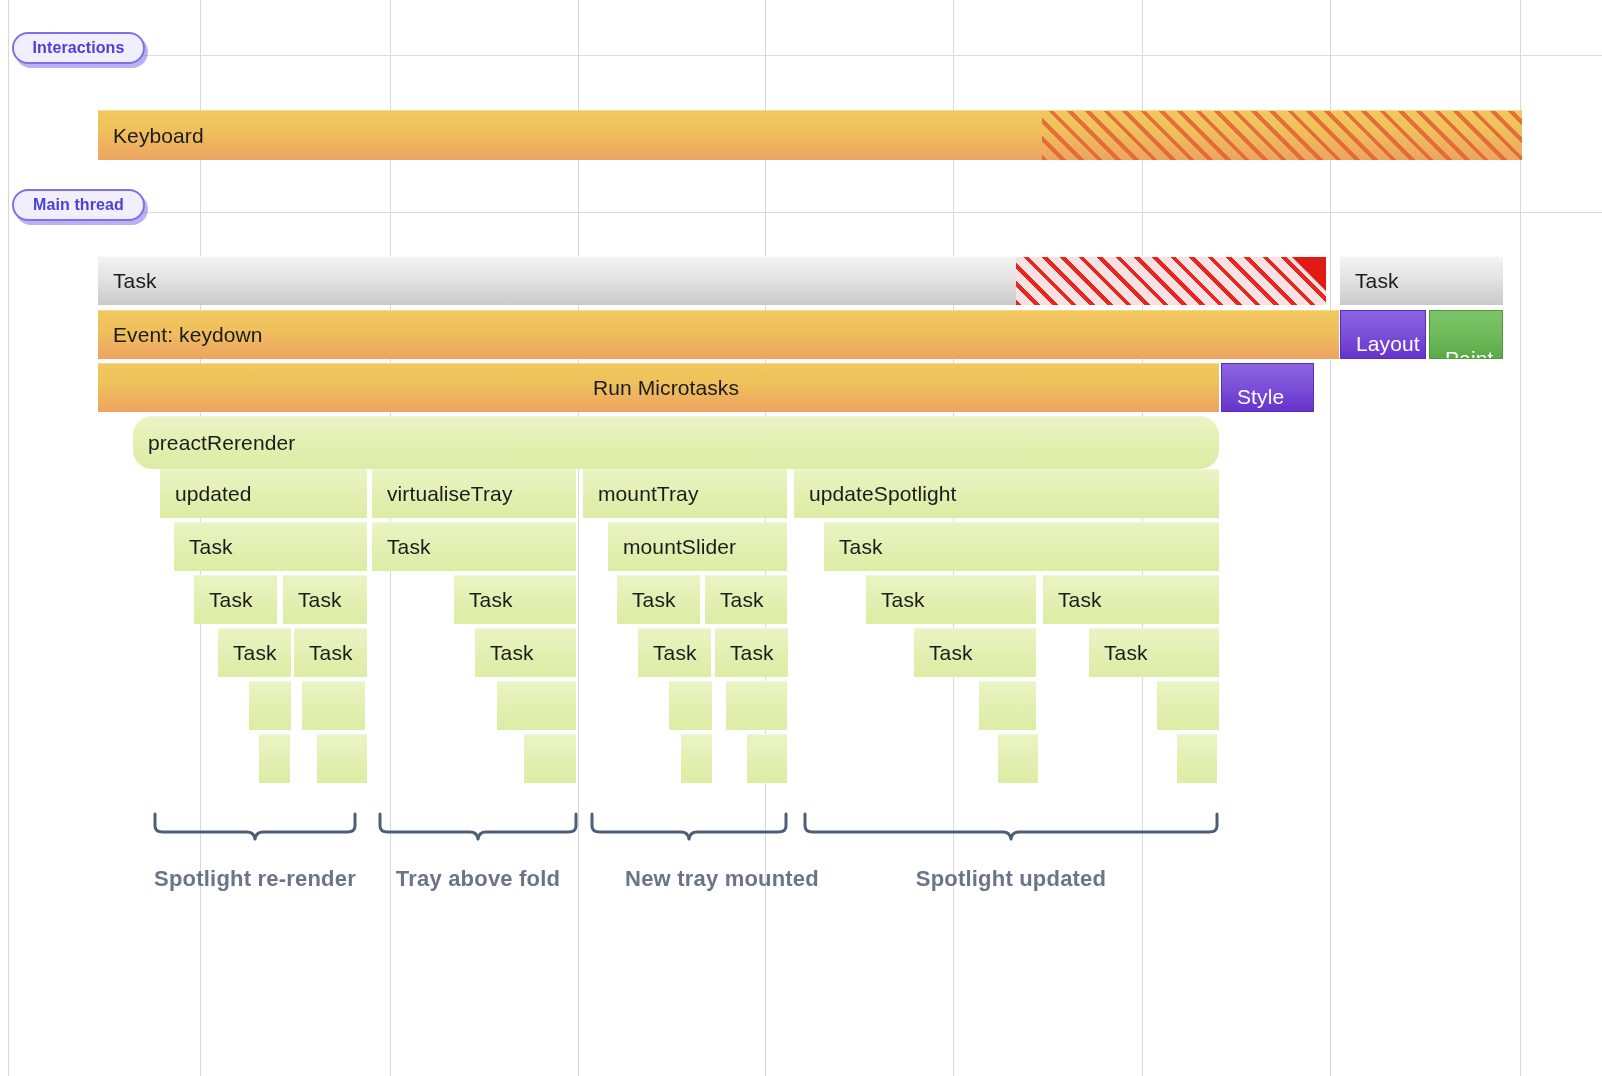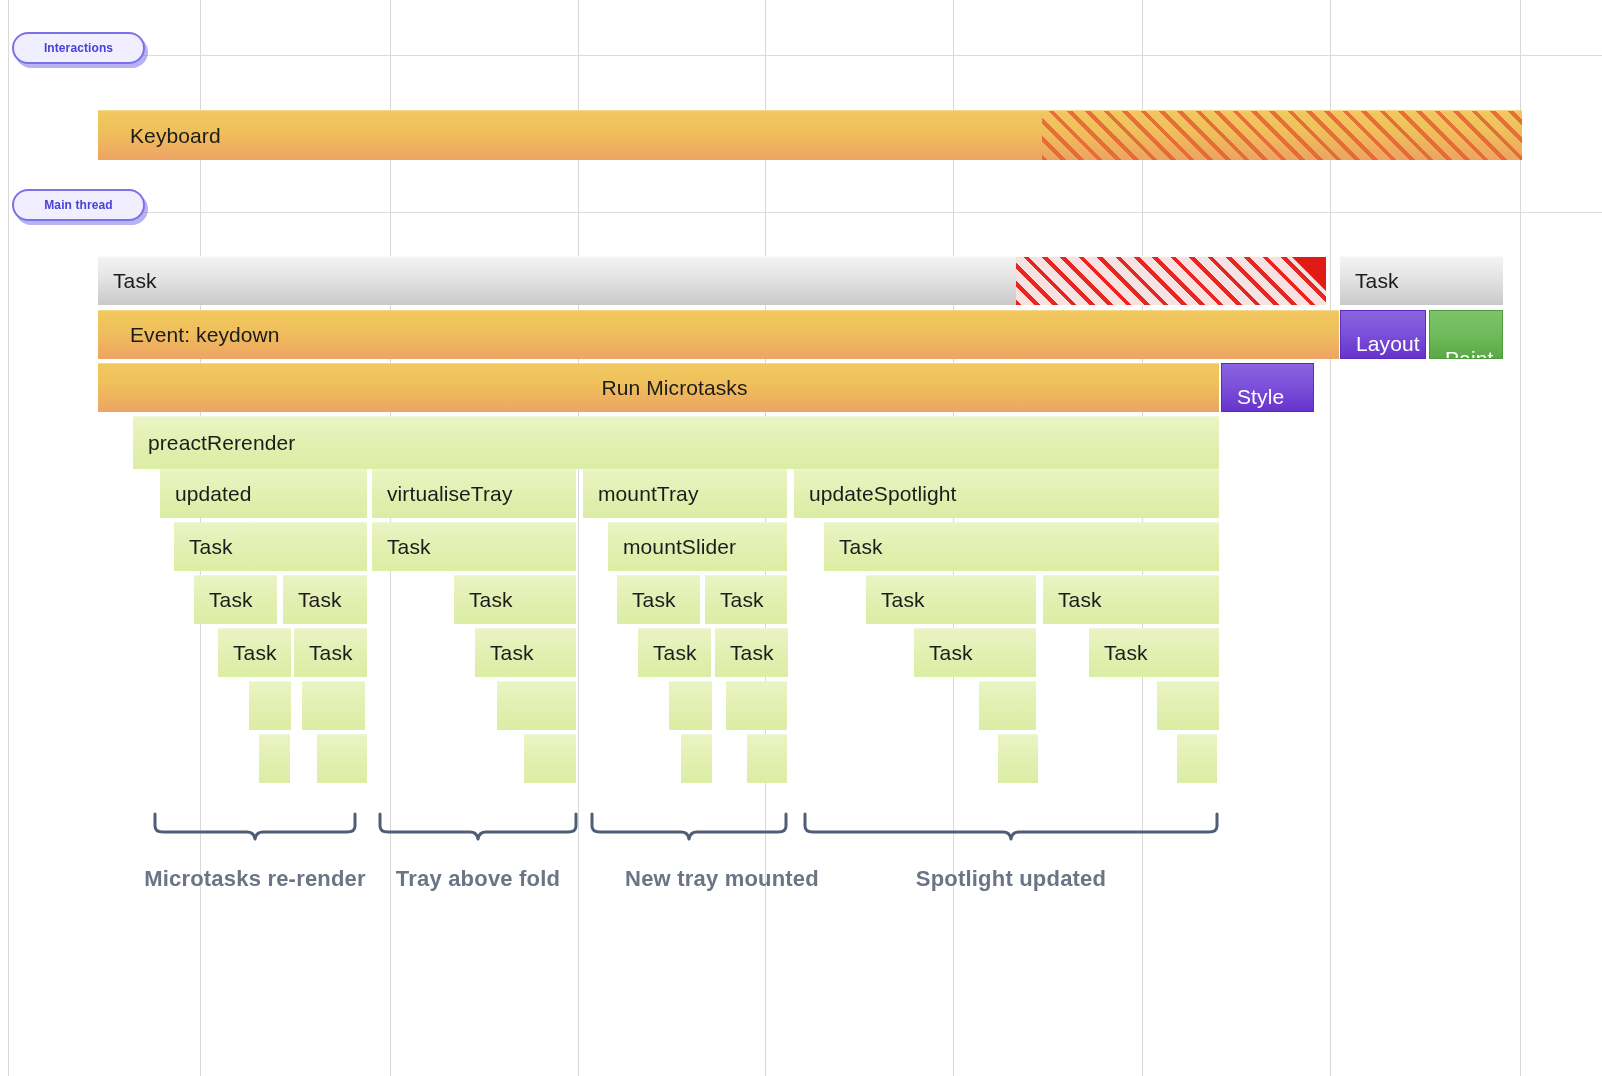--- a/index.html
+++ b/index.html
@@ -18,21 +18,21 @@
 
   
   .track-badge{
     position:absolute;
     display:flex;align-items:center;justify-content:center;
     background:#f0eeff;
     border:2px solid #7b72e8;
     border-radius:999px;
     color:#4b41d6;
     font-weight:bold;
-    font-size:12px;
+    font-size:16px;
     letter-spacing:.1px;
     box-shadow:3px 4px 0 rgba(123,114,232,.55);
     box-sizing:border-box;
     padding:0 14px;
     white-space:nowrap;
     z-index:6;
   }
 
   
   .bar{
@@ -46,21 +46,20 @@
     padding-left:15px;
     font-size:21px;
     color:#1c1c1c;
     letter-spacing:.1px;
   }
 
   
   .bar.orange{
     background:linear-gradient(180deg,#f2c85f 0%,#efc05b 40%,#eda463 100%);
     border-top:1px solid #f6d88a;
-    padding-left:17px;
   }
   
   .hatch-orange{
     position:absolute;top:0;bottom:0;
     background:
       repeating-linear-gradient(45deg,
         rgba(228,96,48,.85) 0px, rgba(228,96,48,.85) 4px,
         rgba(228,96,48,0) 4px, rgba(228,96,48,0) 13px);
   }
 
@@ -167,21 +166,21 @@
     <span class="lbl">Paint</span>
   </div>
 
   <div class="bar orange" style="left:98px;top:363px;width:1121px;height:49px;justify-content:center;">
     <span class="lbl">Run Microtasks</span>
   </div>
   <div class="bar purple" style="left:1221px;top:363px;width:93px;height:49px;">
     <span class="lbl">Style</span>
   </div>
 
-  <div class="bar flame" style="left:133px;top:416px;width:1086px;height:53px;">
+  <div class="bar flame" style="left:133px;top:416px;width:1086px;height:53px;border-radius:19px;">
     <span class="lbl">preactRerender</span>
   </div>
 
   <div class="bar flame" style="left:160px;top:469px;width:207px;height:49px;">
     <span class="lbl">updated</span>
   </div>
   <div class="bar flame" style="left:372px;top:469px;width:204px;height:49px;">
     <span class="lbl">virtualiseTray</span>
   </div>
   <div class="bar flame" style="left:794px;top:469px;width:425px;height:49px;">
@@ -262,21 +261,21 @@
   <div class="bar flame" style="left:681px;top:734px;width:31px;height:49px;"></div>
   <div class="bar flame" style="left:747px;top:734px;width:40px;height:49px;"></div>
   <div class="bar flame" style="left:998px;top:734px;width:40px;height:49px;"></div>
   <div class="bar flame" style="left:1177px;top:734px;width:40px;height:49px;"></div>
 
   <div class="brace" style="left:153px;top:812px;width:204px;height:30px;">
     <svg width="204" height="30" viewBox="0 0 204 30">
       <path d="M2,2 L2,14 Q2,20 10,20 L94,20 Q101,20 102,27 Q103,20 110,20 L194,20 Q202,20 202,14 L202,2" fill="none" stroke="#4f5e78" stroke-width="3" stroke-linecap="round" stroke-linejoin="round"></path>
     </svg>
   </div>
-  <div class="caption" style="left:105px;top:866px;width:300px;">Microtasks re-render</div>
+  <div class="caption" style="left:105px;top:866px;width:300px;">Spotlight re-render</div>
 
   <div class="brace" style="left:378px;top:812px;width:200px;height:30px;">
     <svg width="200" height="30" viewBox="0 0 200 30">
       <path d="M2,2 L2,14 Q2,20 10,20 L92,20 Q99,20 100,27 Q101,20 108,20 L190,20 Q198,20 198,14 L198,2" fill="none" stroke="#4f5e78" stroke-width="3" stroke-linecap="round" stroke-linejoin="round"></path>
     </svg>
   </div>
   <div class="caption" style="left:328px;top:866px;width:300px;">Tray above fold</div>
 
   <div class="brace" style="left:590px;top:812px;width:198px;height:30px;">
     <svg width="198" height="30" viewBox="0 0 198 30">

